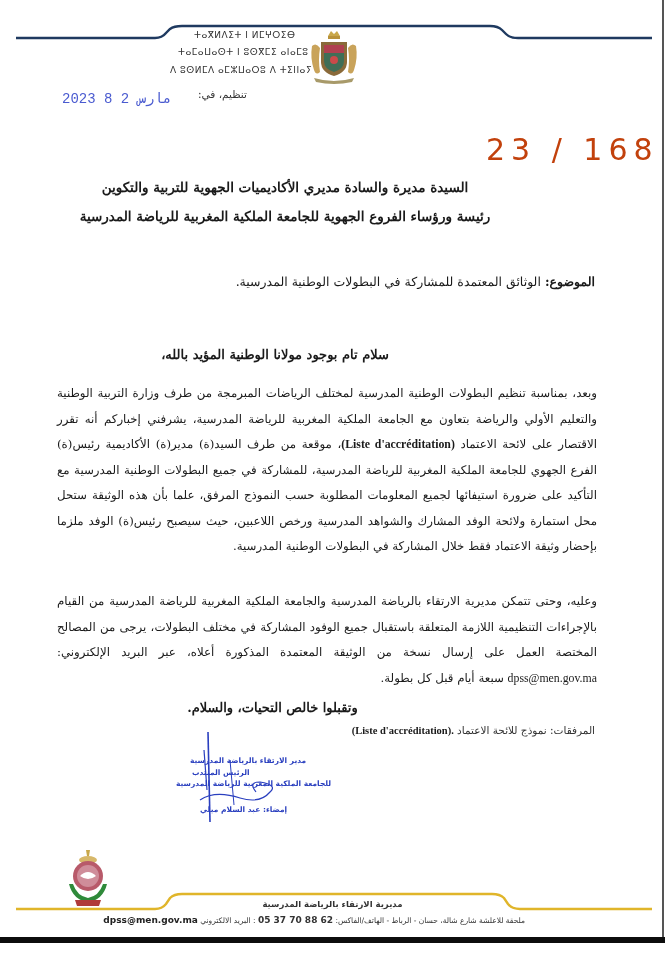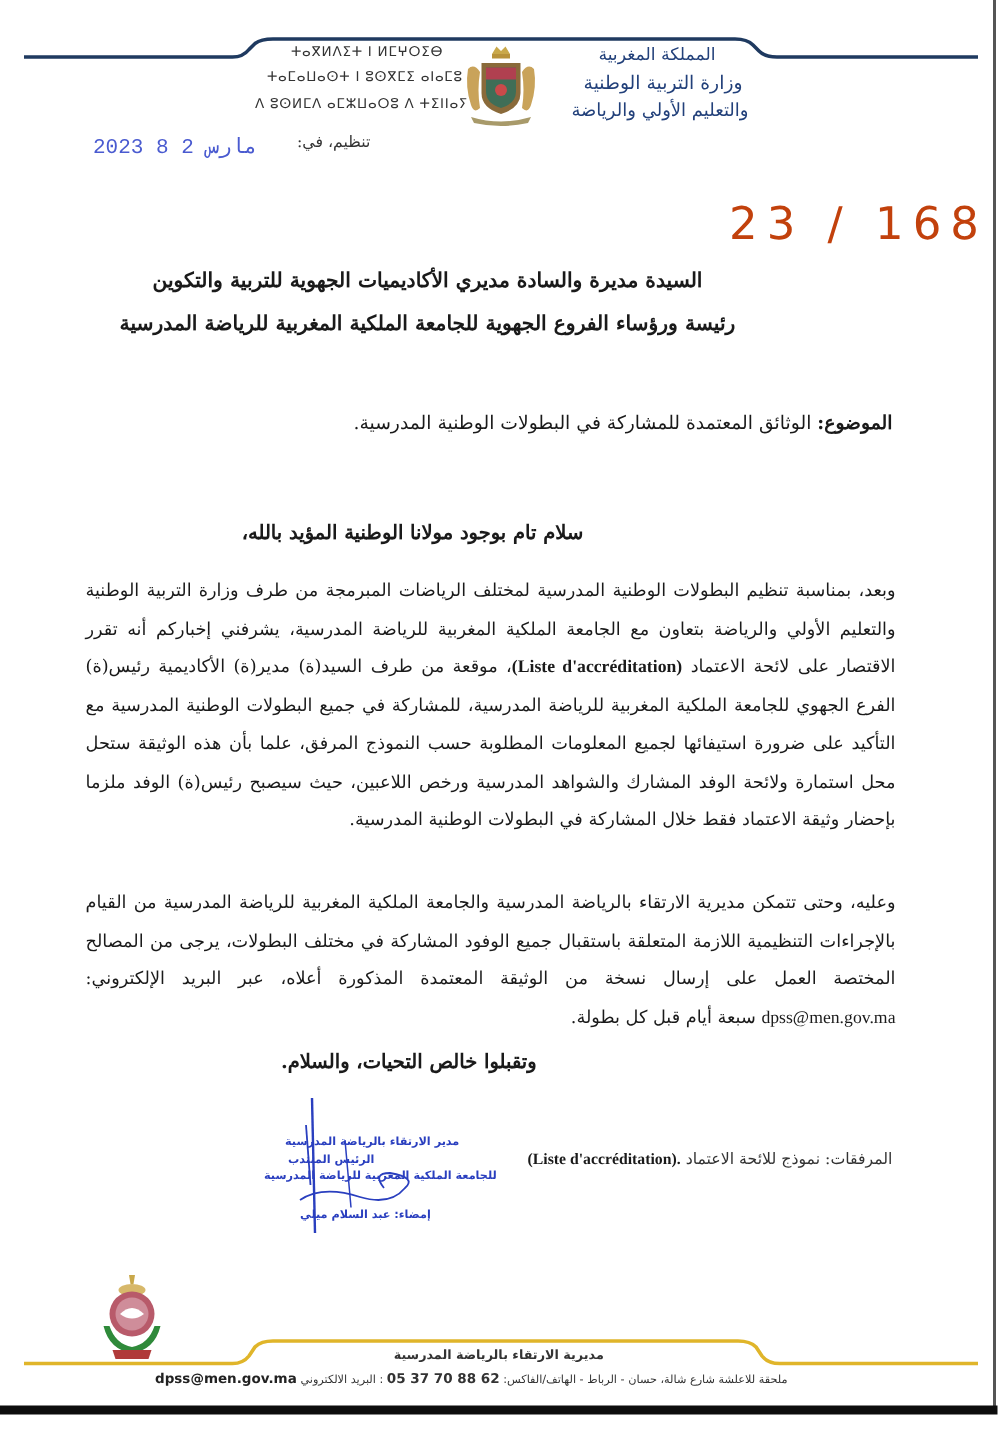--- a/index.html
+++ b/index.html
@@ -29,21 +29,21 @@
               font-size:13px; direction:rtl; }
 
   .para { right:68px; width:540px; font-size:11.8px; line-height:25.5px; direction:rtl;
           text-align:justify; text-align-last:right; }
   .para1 { top:381px; }
   .para2 { top:589px; }
   .para .latin { font-family:"Liberation Serif", serif; font-weight:bold; direction:ltr; unicode-bidi:isolate; }
   .para .email { font-family:"Liberation Serif", serif; direction:ltr; unicode-bidi:isolate; }
   .closing { left:0; width:545px; top:700px; text-align:center; font-weight:bold; font-size:13px; direction:rtl; }
 
-  .attach { right:70px; top:766px; font-size:10.5px; direction:rtl; white-space:nowrap; color:#333;padding-left:42px; }
+  .attach { right:70px; top:724px; font-size:10.5px; direction:rtl; white-space:nowrap; color:#333;padding-left:42px; }
   .attach .latin { font-family:"Liberation Serif", serif; font-weight:bold; color:#1a1a1a; direction:ltr; unicode-bidi:isolate; }
 
   .sig { left:160px; top:730px; width:180px; height:95px; }
   .sig-text { position:absolute; width:140px; text-align:left; direction:rtl; color:#2a3fbf;
               font-family:"DejaVu Sans", sans-serif; font-size:7.5px; font-weight:bold; white-space:nowrap; }
 
   
   .footer-emblem { left:63px; top:846px; width:50px; height:62px; }
   .footer-dir { left:0; width:665px; top:899px; text-align:center; font-family:"DejaVu Sans", sans-serif;
                 font-size:8.5px; color:#333; direction:rtl; font-weight:bold; }
@@ -56,25 +56,20 @@
 </style>
 </head>
 <body>
 
 <div class="page">
 
   <svg class="hdr-line" width="665" height="50">
     <path d="M16 38 L155 38 Q162 38 166 33 L170 29 Q174 26 182 26 L490 26 Q498 26 502 30 L506 34 Q510 38 518 38 L652 38" fill="none" stroke="#1f3a60" stroke-width="2.4"></path>
   </svg>
 
-  <div class="abs" style="left:355px; top:29px; width:150px; height:60px;">
-    <div class="abs" style="right:28px; top:0; white-space:nowrap; direction:rtl; font-size:11.5px; color:#22407a;">المملكة المغربية</div>
-    <div class="abs" style="right:10px; top:18px; white-space:nowrap; direction:rtl; font-size:12.5px; color:#22407a;">وزارة التربية الوطنية</div>
-    <div class="abs" style="right:6px; top:37px; white-space:nowrap; direction:rtl; font-size:12px; color:#22407a;">والتعليم الأولي والرياضة</div>
-  </div>
 
   <div class="abs" style="left:170px; top:30px; width:135px; height:60px;">
     <div class="tif-line" style="left:24px; top:0;">ⵜⴰⴳⵍⴷⵉⵜ ⵏ ⵍⵎⵖⵔⵉⴱ</div>
     <div class="tif-line" style="left:8px; top:17px;">ⵜⴰⵎⴰⵡⴰⵙⵜ ⵏ ⵓⵙⴳⵎⵉ ⴰⵏⴰⵎⵓ</div>
     <div class="tif-line" style="left:0; top:35px;">ⴷ ⵓⵙⵍⵎⴷ ⴰⵎⵣⵡⴰⵔⵓ ⴷ ⵜⵉⵏⵏⴰⵢ</div>
   </div>
 
   <svg class="abs emblem" viewBox="0 0 56 58">
     <path d="M22 8 L25 3 L28 6 L31 3 L34 8 Z" fill="#c9a84a"></path>
     <rect x="22" y="8" width="12" height="3" fill="#b8923a"></rect>

